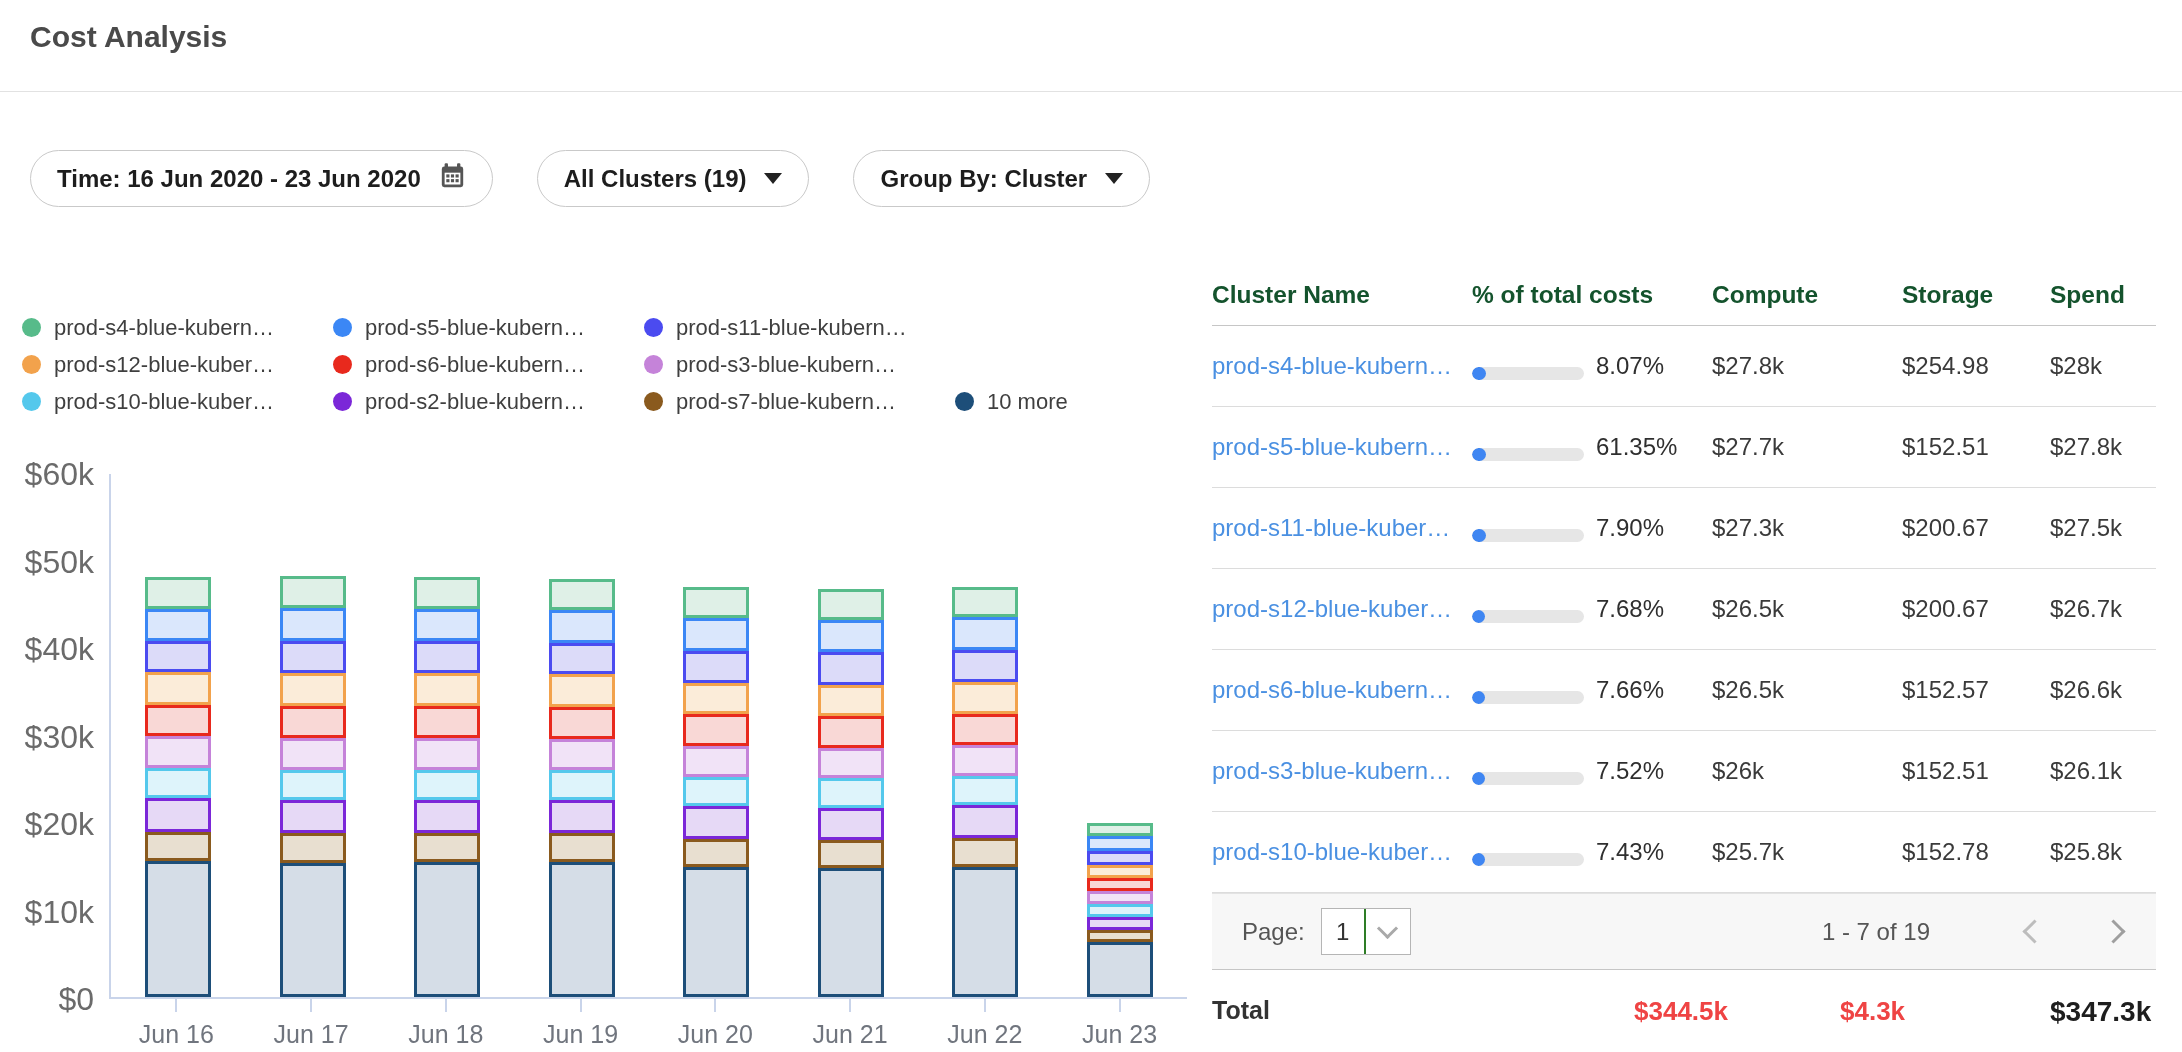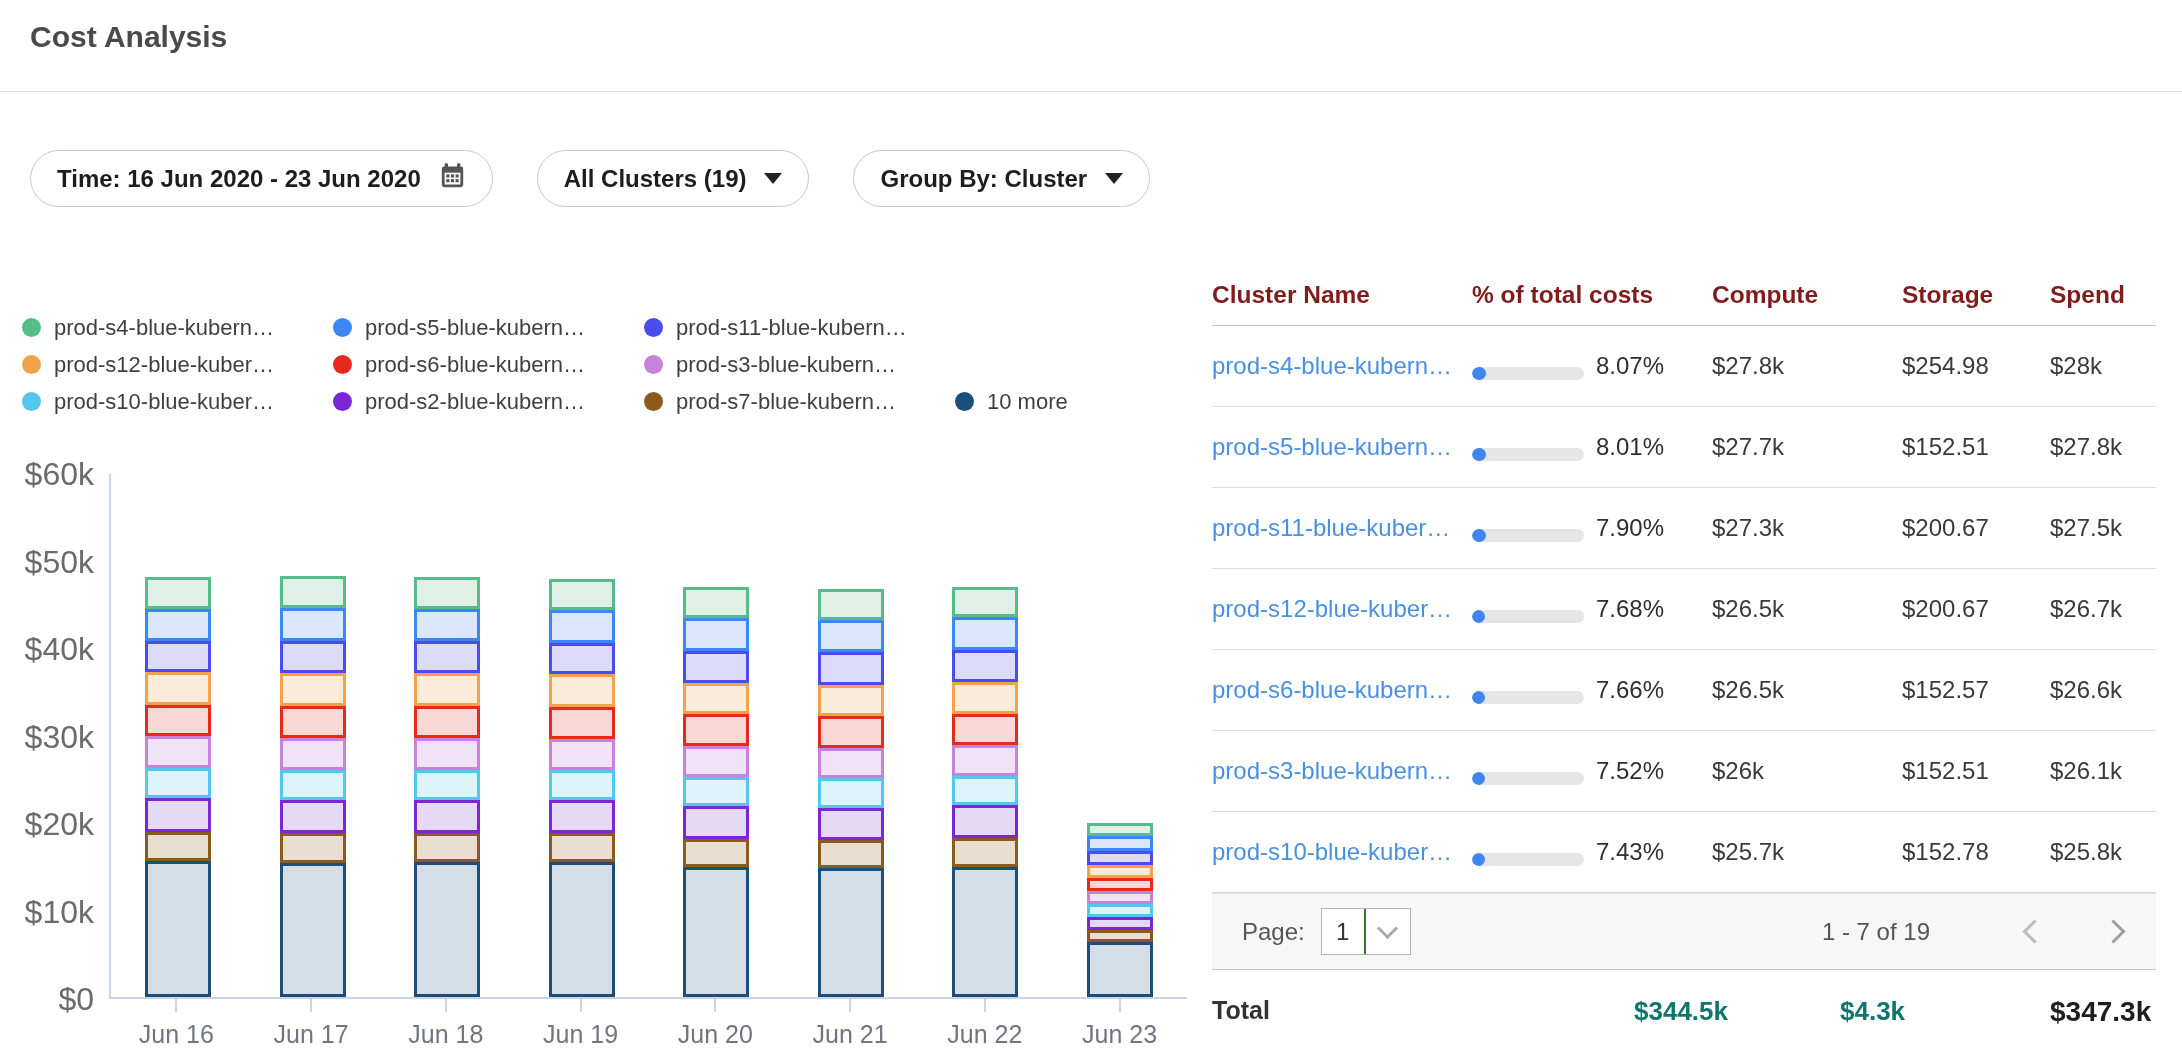--- a/index.html
+++ b/index.html
@@ -43,21 +43,21 @@
   .bar { display: flex; flex-direction: column-reverse; width: 66px; }
   .seg { width: 100%; border-style: solid; border-width: 3px; }
   .x-axis { position: absolute; left: 87px; top: 551px; width: 1078px; display: flex; }
   .x-slot { flex: 1; display: flex; flex-direction: column; align-items: center; }
   .x-tick { width: 2px; height: 13px; background: #c9d4ea; }
   .x-label { margin-top: 8px; font-size: 25px; color: #70757e; white-space: nowrap; }
 
   
   .t-grid { display: grid; grid-template-columns: 260px 240px 190px 148px 1fr; align-items: center; }
   .t-head { padding-bottom: 16px; border-bottom: 1px solid #c6c6c6; align-items: end; }
-  .t-head .t-h { font-size: 24.5px; font-weight: 600; color: #7f1d1d; }
+  .t-head .t-h { font-size: 24.5px; font-weight: 600; color: #14532d; }
   .t-row { height: 81px; border-bottom: 1px solid #dcdcdc; }
   .name-link { font-size: 24px; color: #4a90e2; text-decoration: none; white-space: nowrap; cursor: pointer; }
   .pct-cell { display: flex; align-items: flex-end; }
   .pct-track { width: 112px; height: 13px; border-radius: 7px; background: #e6e6e6; overflow: hidden; flex: none; }
   .pct-fill { height: 13px; border-radius: 7px; }
   .pct-text { margin-left: 12px; font-size: 24px; color: #2f2f2f; }
   .t-val { font-size: 24px; color: #3a3a3a; }
 
   
   .pagination { height: 77px; background: #f7f7f7; border-top: 1px solid #e3e3e3;
@@ -74,21 +74,21 @@
   .spacer { flex: 1; }
   .range-text { font-size: 24px; color: #555; }
   .chev-prev { width: 17px; height: 17px; border: solid #bdbdbd; border-width: 3px 0 0 3px;
     transform: rotate(-45deg); margin-left: 96px; cursor: default; }
   .chev-next { width: 17px; height: 17px; border: solid #9f9f9f; border-width: 3px 3px 0 0;
     transform: rotate(45deg); margin-left: 62px; margin-right: 6px; cursor: pointer; }
 
   
   .total-row { padding-top: 26px; align-items: start; }
   .total-label { font-size: 25px; font-weight: 600; color: #333; }
-  .total-val { font-size: 26px; font-weight: 700; color: #0f766e; }
+  .total-val { font-size: 26px; font-weight: 700; color: #ef4444; }
   .total-compute { transform: translateX(-78px); }
   .total-storage { transform: translateX(-62px); }
   .total-spend { font-size: 28px; font-weight: 800; color: #1e1e1e; }
 </style>
 </head>
 <body>
 
 <div class="header">
   <div class="page-title">Cost Analysis</div>
 </div>
@@ -354,21 +354,21 @@
           <div class="t-val">$27.8k</div>
           <div class="t-val">$254.98</div>
           <div class="t-val">$28k</div>
         </div>
         <div class="t-grid t-row">
           <a class="name-link">prod-s5-blue-kubern…</a>
           <div class="pct-cell">
             <div class="pct-track">
               <div class="pct-fill" style="width: 12.4155%; background: rgb(63, 134, 242);"></div>
             </div>
-            <span class="pct-text">8.01%</span>
+            <span class="pct-text">61.35%</span>
           </div>
           <div class="t-val">$27.7k</div>
           <div class="t-val">$152.51</div>
           <div class="t-val">$27.8k</div>
         </div>
         <div class="t-grid t-row">
           <a class="name-link">prod-s11-blue-kuber…</a>
           <div class="pct-cell">
             <div class="pct-track">
               <div class="pct-fill" style="width: 12.245%; background: rgb(63, 134, 242);"></div>

